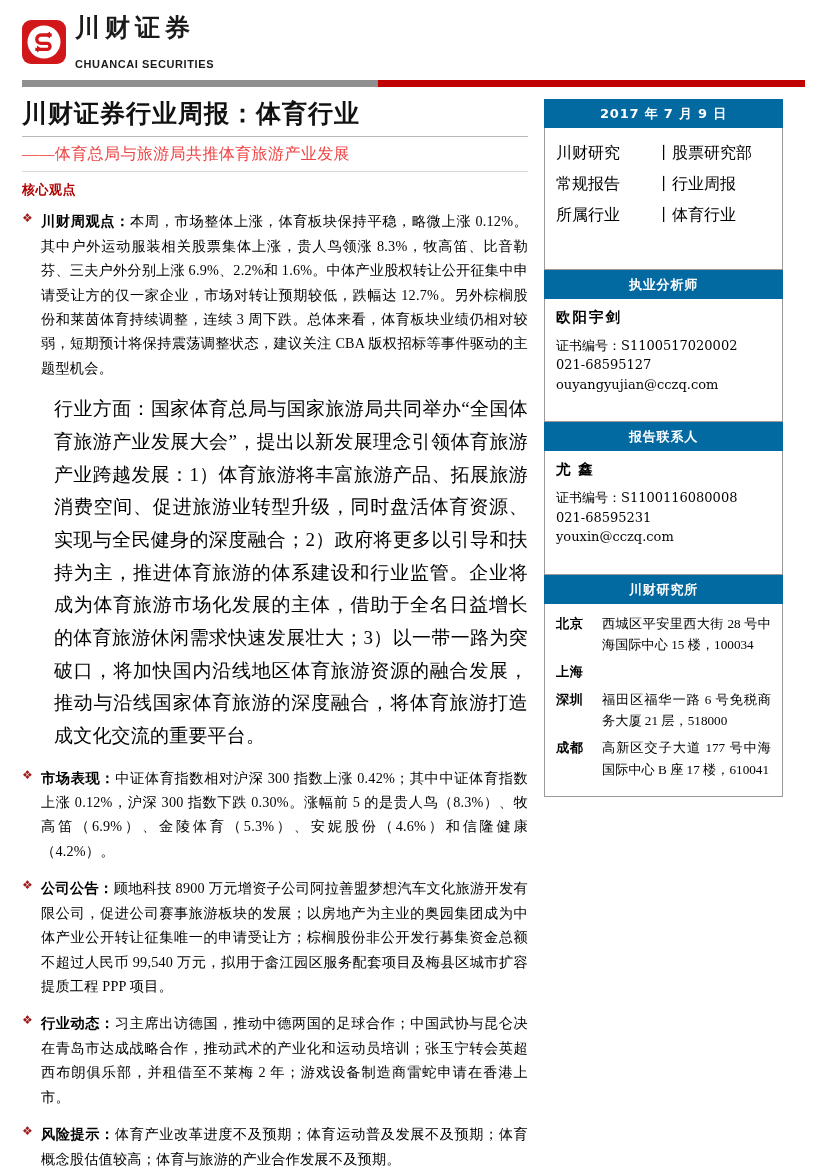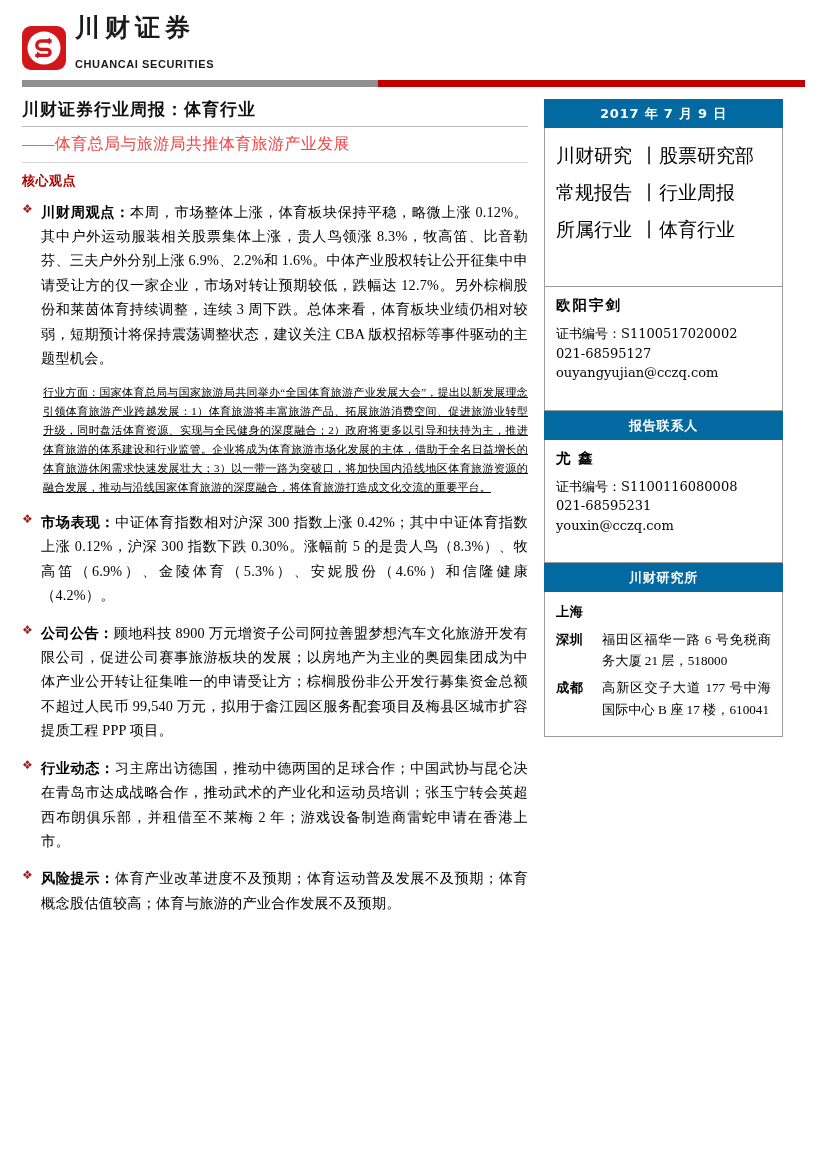--- a/index.html
+++ b/index.html
@@ -26,21 +26,21 @@
   
   .masthead {
     position: relative;
     height: 62px;
     padding-top: 14px;
     display: flex;
     align-items: flex-start;
   }
   .logo-wrap {
     display: flex;
-    align-items: flex-end;
+    align-items: center;
     gap: 9px;
   }
   .logo-mark {
     width: 44px;
     height: 44px;
     background: #d2171b;
     border-radius: 9px;
     position: relative;
     flex: none;
   }
@@ -102,21 +102,21 @@
   }
   .right-col {
     width: 239px;
     flex: none;
     margin-left: 2px;
   }
 
   
   .doc-title {
     font-family: "DejaVu Serif", serif;
-    font-size: 17px;
+    font-size: 25px;
     font-weight: 700;
     letter-spacing: 1px;
     line-height: 1.22;
     color: #111111;
     padding-bottom: 6px;
   }
   .title-sep {
     border-bottom: 1px solid #b9b9b9;
     margin: 0 0 7px 0;
   }
@@ -159,27 +159,26 @@
     font-size: 14.2px;
     line-height: 1.72;
     text-align: justify;
     text-justify: inter-character;
     letter-spacing: 0.2px;
   }
   .bullet-body .lead {
     font-weight: 700;
   }
   .para-plain {
-    font-size: 11px;
+    font-size: 19px;
     line-height: 1.72;
     text-align: justify;
     text-justify: inter-character;
     letter-spacing: 0.2px;
-    margin: 0 0 13px 21px;
-    text-decoration: underline;
+    margin: 0 0 13px 32px;
   }
 
   
   .side-bar-head {
     background: #0369a1;
     color: #ffffff;
     text-align: center;
     font-size: 13px;
     font-weight: 700;
     letter-spacing: 0.8px;
@@ -190,22 +189,23 @@
     border: 1px solid #9a9a9a;
     border-top: none;
     background: #ffffff;
     box-sizing: border-box;
   }
   .side-pad {
     padding: 9px 11px 10px 11px;
   }
   .meta-row {
     display: flex;
-    font-size: 19px;
+    font-size: 16px;
     line-height: 1.95;
+    gap: 16px;
   }
   .meta-key { width: 84px; flex: none; }
   .meta-val { flex: 1; }
   .side-spacer { height: 28px; }
 
   .person-name {
     font-size: 14.5px;
     font-weight: 700;
     letter-spacing: 2px;
     margin-bottom: 9px;
@@ -317,20 +317,21 @@
             <div class="meta-val">丨行业周报</div>
           </div>
           <div class="meta-row">
             <div class="meta-key">所属行业</div>
             <div class="meta-val">丨体育行业</div>
           </div>
           <div class="side-spacer"></div>
         </div>
       </div>
 
+      <div class="side-bar-head">执业分析师</div>
       <div class="side-box">
         <div class="side-pad">
           <div class="person-name">欧阳宇剑</div>
           <div class="person-line">证书编号：S1100517020002</div>
           <div class="person-line">021-68595127</div>
           <div class="person-line">ouyangyujian@cczq.com</div>
           <div class="person-gap"></div>
         </div>
       </div>
 
@@ -342,20 +343,24 @@
           <div class="person-line">021-68595231</div>
           <div class="person-line">youxin@cczq.com</div>
           <div class="person-gap"></div>
         </div>
       </div>
 
       <div class="side-bar-head">川财研究所</div>
       <div class="side-box">
         <div class="side-pad">
           <div class="addr-row">
+            <div class="addr-city">北京</div>
+            <div class="addr-text">西城区平安里西大街 28 号中海国际中心 15 楼，100034</div>
+          </div>
+          <div class="addr-row">
             <div class="addr-city">上海</div>
           </div>
           <div class="addr-row">
             <div class="addr-city">深圳</div>
             <div class="addr-text">福田区福华一路 6 号免税商务大厦 21 层，518000</div>
           </div>
           <div class="addr-row">
             <div class="addr-city">成都</div>
             <div class="addr-text">高新区交子大道 177 号中海国际中心 B 座 17 楼，610041</div>
           </div>

